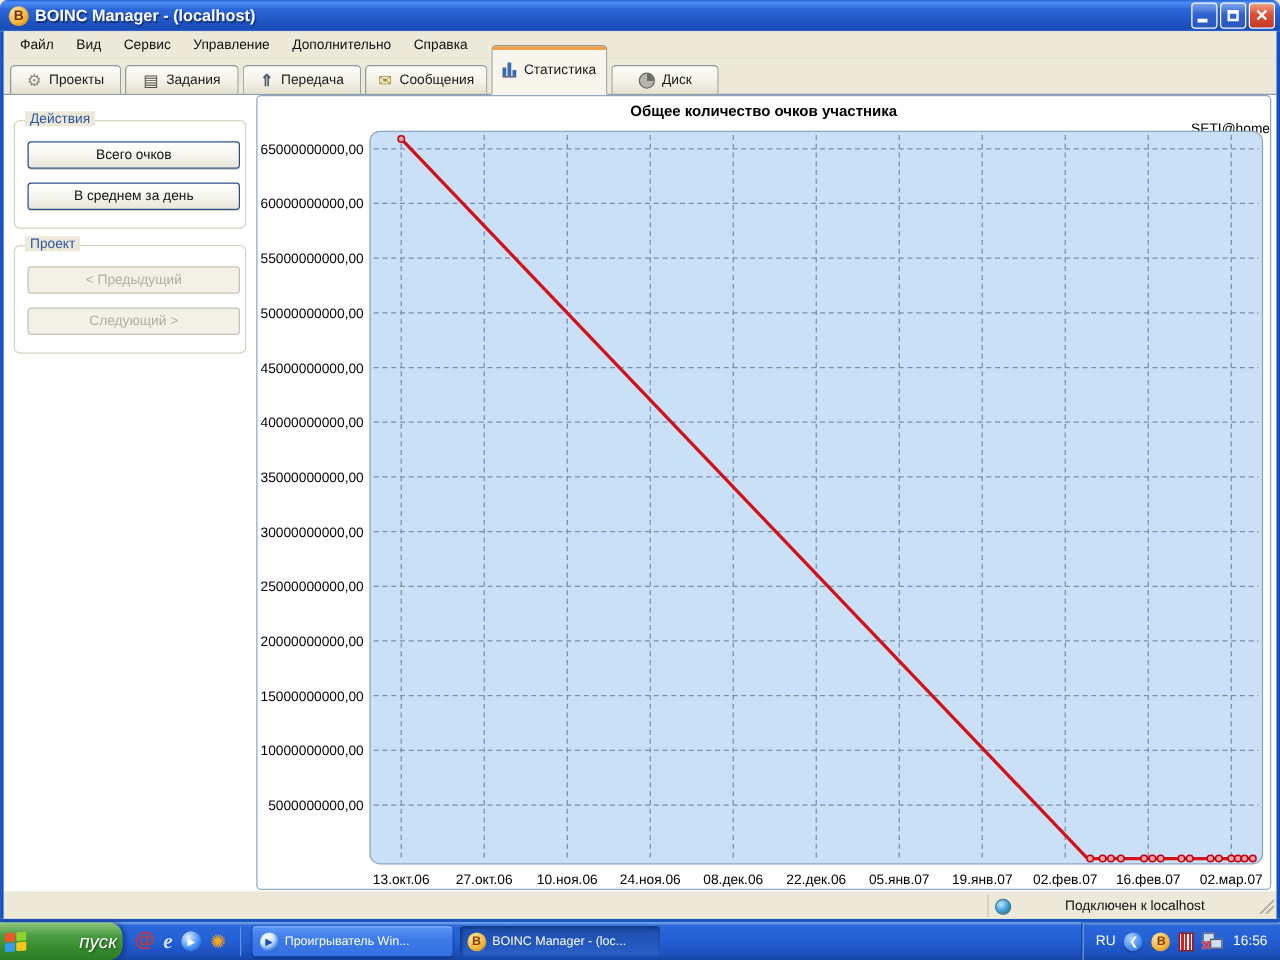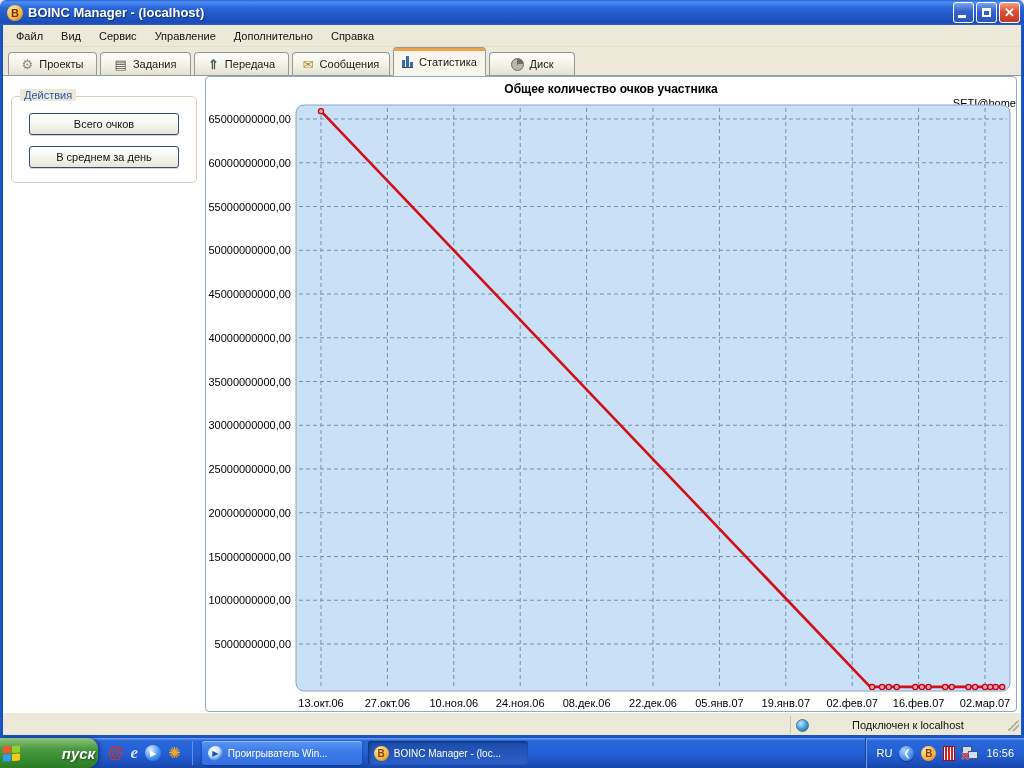--- a/index.html
+++ b/index.html
@@ -32,41 +32,41 @@
   .menubar { position:absolute; left:3px; top:25px; width:1018px; height:22px; background:#ece9d8;
     display:flex; align-items:center; padding-left:4px; border-bottom:1px solid #e2dfcd;text-align:center; }
   .menu-item { font-size:11px; color:#111; padding:3px 9px; }
 
   
   .tabstrip { position:absolute; left:3px; top:47px; width:1018px; height:29px; background:#ece9d8;
     border-bottom:1px solid #8e9cac; display:flex; align-items:flex-end; padding-left:5px; }
   .tab { height:23px; display:flex; align-items:center; justify-content:center; gap:6px;
     border:1px solid #919b9c; border-bottom:none; border-radius:4px 4px 0 0; margin-right:3px;
     background:linear-gradient(to bottom,#fefefb,#f2f0e4 60%,#e3e0cd); font-size:11px; color:#1a1a1a; position:relative; }
-  .tab.active { height:29px; background:#f8f6ec; border-color:#919b9c; z-index:2; margin-bottom:-1px; border-bottom:1px solid #f8f6ec; }
+  .tab.active { height:40px; background:#f8f6ec; border-color:#919b9c; z-index:2; margin-bottom:-1px; border-bottom:1px solid #f8f6ec; }
   .tab.active::before { content:""; position:absolute; top:0; left:0; right:0; height:3px; border-radius:3px 3px 0 0; background:#f0a04a; }
   .t-projects{width:89px}.t-tasks{width:91px}.t-transfers{width:95px}.t-messages{width:98px}.t-stats{width:93px}.t-disk{width:86px}
   .tab .glyph { font-size:13px; line-height:13px; }
   .g-gear{color:#8a8a82}.g-list{color:#50504a;font-size:12px}.g-arrow{color:#49596b;font-weight:bold}.g-env{color:#a58a28}
   .bars { display:flex; align-items:flex-end; gap:1px; height:12px; border-bottom:1px solid #445; padding-bottom:0; }
   .bars i { display:block; width:3px; background:#3a6ab0; }
   .bars i:nth-child(1){height:7px}.bars i:nth-child(2){height:11px}.bars i:nth-child(3){height:5px}
   .pie { width:13px; height:13px; border-radius:50%; background:conic-gradient(#6e6e66 0 90deg,#b6b6ae 90deg 360deg); border:1px solid #666; }
 
   
   .content { position:absolute; left:3px; top:76px; width:1018px; height:636px; background:#ffffff; }
 
   
   .sidebar { position:absolute; left:0; top:0; width:202px; height:636px; }
   .group { position:relative; margin:0 8px 0 8px; border:1px solid #d6d2bd; border-radius:5px; padding:16px 10px 3px 10px; }
   .group.actions { margin-top:20px; }
   .group.project { margin-top:13px; }
   .group.views { margin-top:15px; }
   .legend { position:absolute; top:-8px; left:8px; background:#ece9d8; padding:0 4px; font-size:11px; color:#2e55a3; }
-  .xp-btn { display:block; width:150px; height:22px; margin:0 auto 11px auto; border:1px solid #2b4f85; border-radius:3px;
+  .xp-btn { display:block; width:170px; height:22px; margin:0 auto 11px auto; border:1px solid #2b4f85; border-radius:3px;
     background:linear-gradient(to bottom,#ffffff,#f5f4ed 55%,#e8e6d9); font-size:11px; color:#111;
     font-family:"Liberation Sans",sans-serif; text-align:center; line-height:20px; box-shadow:0 1px 0 #d8d5c4; }
   .xp-btn.disabled { border-color:#c6c3b2; color:#b2af9c; background:#f2f1e8; box-shadow:none; }
 
   
   .chart-panel { position:absolute; left:202px; top:0; width:812px; height:636px; background:#fff;
     border:1px solid #93a8c2; border-radius:4px; }
   .chart-title { position:absolute; top:5px; left:0; width:100%; text-align:center; font-size:12px; font-weight:bold; color:#000; }
   .chart-subtitle { position:absolute; top:20px; left:0; width:100%; text-align:right; font-size:11px; color:#000; }
   #plot { position:absolute; left:0; top:0; }
@@ -85,21 +85,21 @@
   
   .taskbar { position:absolute; left:0; top:738px; width:1024px; height:30px;
     background:linear-gradient(to bottom,#6fa5ef 0%,#2a66d8 9%,#2461d6 45%,#1c4fbc 85%,#1545a5 100%); display:flex; align-items:center; }
   .start-btn { width:98px; height:30px; border-radius:0 11px 11px 0;
     background:linear-gradient(to bottom,#90c47e 0%,#4d9c43 35%,#378b2e 70%,#2a7c24 100%);
     box-shadow:2px 0 4px rgba(0,20,60,.45); display:flex; align-items:center; justify-content:center; gap:6px; }
   .flag { width:17px; height:15px; display:grid; grid-template-columns:8px 8px; grid-template-rows:7px 7px; gap:1px; transform:skewY(-4deg); }
   .flag i { border-radius:1px; }
   .flag i:nth-child(1){background:#f3552c}.flag i:nth-child(2){background:#8ed22f}
   .flag i:nth-child(3){background:#2f9ef3}.flag i:nth-child(4){background:#ffc816}
-  .start-label { color:#fff; font-size:15px; font-weight:bold; font-style:italic; text-shadow:1px 1px 2px #1d4a18;margin-left:36px; }
+  .start-label { color:#fff; font-size:15px; font-weight:normal; font-style:italic; text-shadow:1px 1px 2px #1d4a18;margin-left:36px; }
   .quicklaunch { display:flex; align-items:center; gap:7px; padding:0 8px 0 10px; }
   .ql-mail { color:#d83420; font-size:16px; font-weight:bold; }
   .ql-ie { color:#cfe2ff; font-size:17px; font-weight:bold; font-style:italic; font-family:"Liberation Serif",serif; text-shadow:0 0 2px #1c4fbc; }
   .ql-wmp { width:16px; height:16px; border-radius:50%; background:radial-gradient(circle at 35% 30%,#dff0ff,#3f8cf3 60%,#1c50b0); display:flex;align-items:center;justify-content:center; color:#fff; font-size:8px; }
   .ql-bat { color:#f5a623; font-size:15px; }
   .tb-divider { width:1px; height:24px; background:#1a47a4; border-right:1px solid #5f93e6; margin:0 3px; }
   .taskbtn { height:24px; width:160px; margin-left:6px; border-radius:3px; display:flex; align-items:center; gap:5px; padding:0 6px;
     background:linear-gradient(to bottom,#5b95f2,#3c7ae8 45%,#3570e2); box-shadow:inset 0 1px 0 #8ab4f6, 0 1px 2px #10357e; }
   .taskbtn.active { background:linear-gradient(to bottom,#1c4da8,#2458bd 60%,#2b60c8); box-shadow:inset 1px 1px 3px #0c2d6e; }
   .taskbtn .label { color:#fff; font-size:10px; white-space:nowrap; overflow:hidden; }
@@ -182,20 +182,25 @@
     </div>
   </div>
 
   <div class="content">
 
     <div class="sidebar">
       <div class="group actions">
         <span class="legend">Действия</span>
         <button class="xp-btn">Всего очков</button>
         <button class="xp-btn">В среднем за день</button>
+      </div>
+      <div class="group project">
+        <span class="legend">Проект</span>
+        <button class="xp-btn disabled">&lt; Предыдущий</button>
+        <button class="xp-btn disabled">Следующий &gt;</button>
       </div>
     </div>
 
     <div class="chart-panel">
       <div class="chart-title">Общее количество очков участника</div>
       <div class="chart-subtitle">SETI@home</div>
       <svg id="plot" width="810" height="634">
           <rect x="90" y="28" width="714" height="586" rx="8" fill="#c9e0f6" stroke="#8aa5c0" stroke-width="1"></rect>
           <line x1="93" y1="567" x2="801" y2="567" stroke="#7590b0" stroke-width="1" stroke-dasharray="4 3"></line>
           <text x="85" y="571" text-anchor="end" font-size="11" fill="#000" font-family="Liberation Sans, sans-serif">5000000000,00</text>

